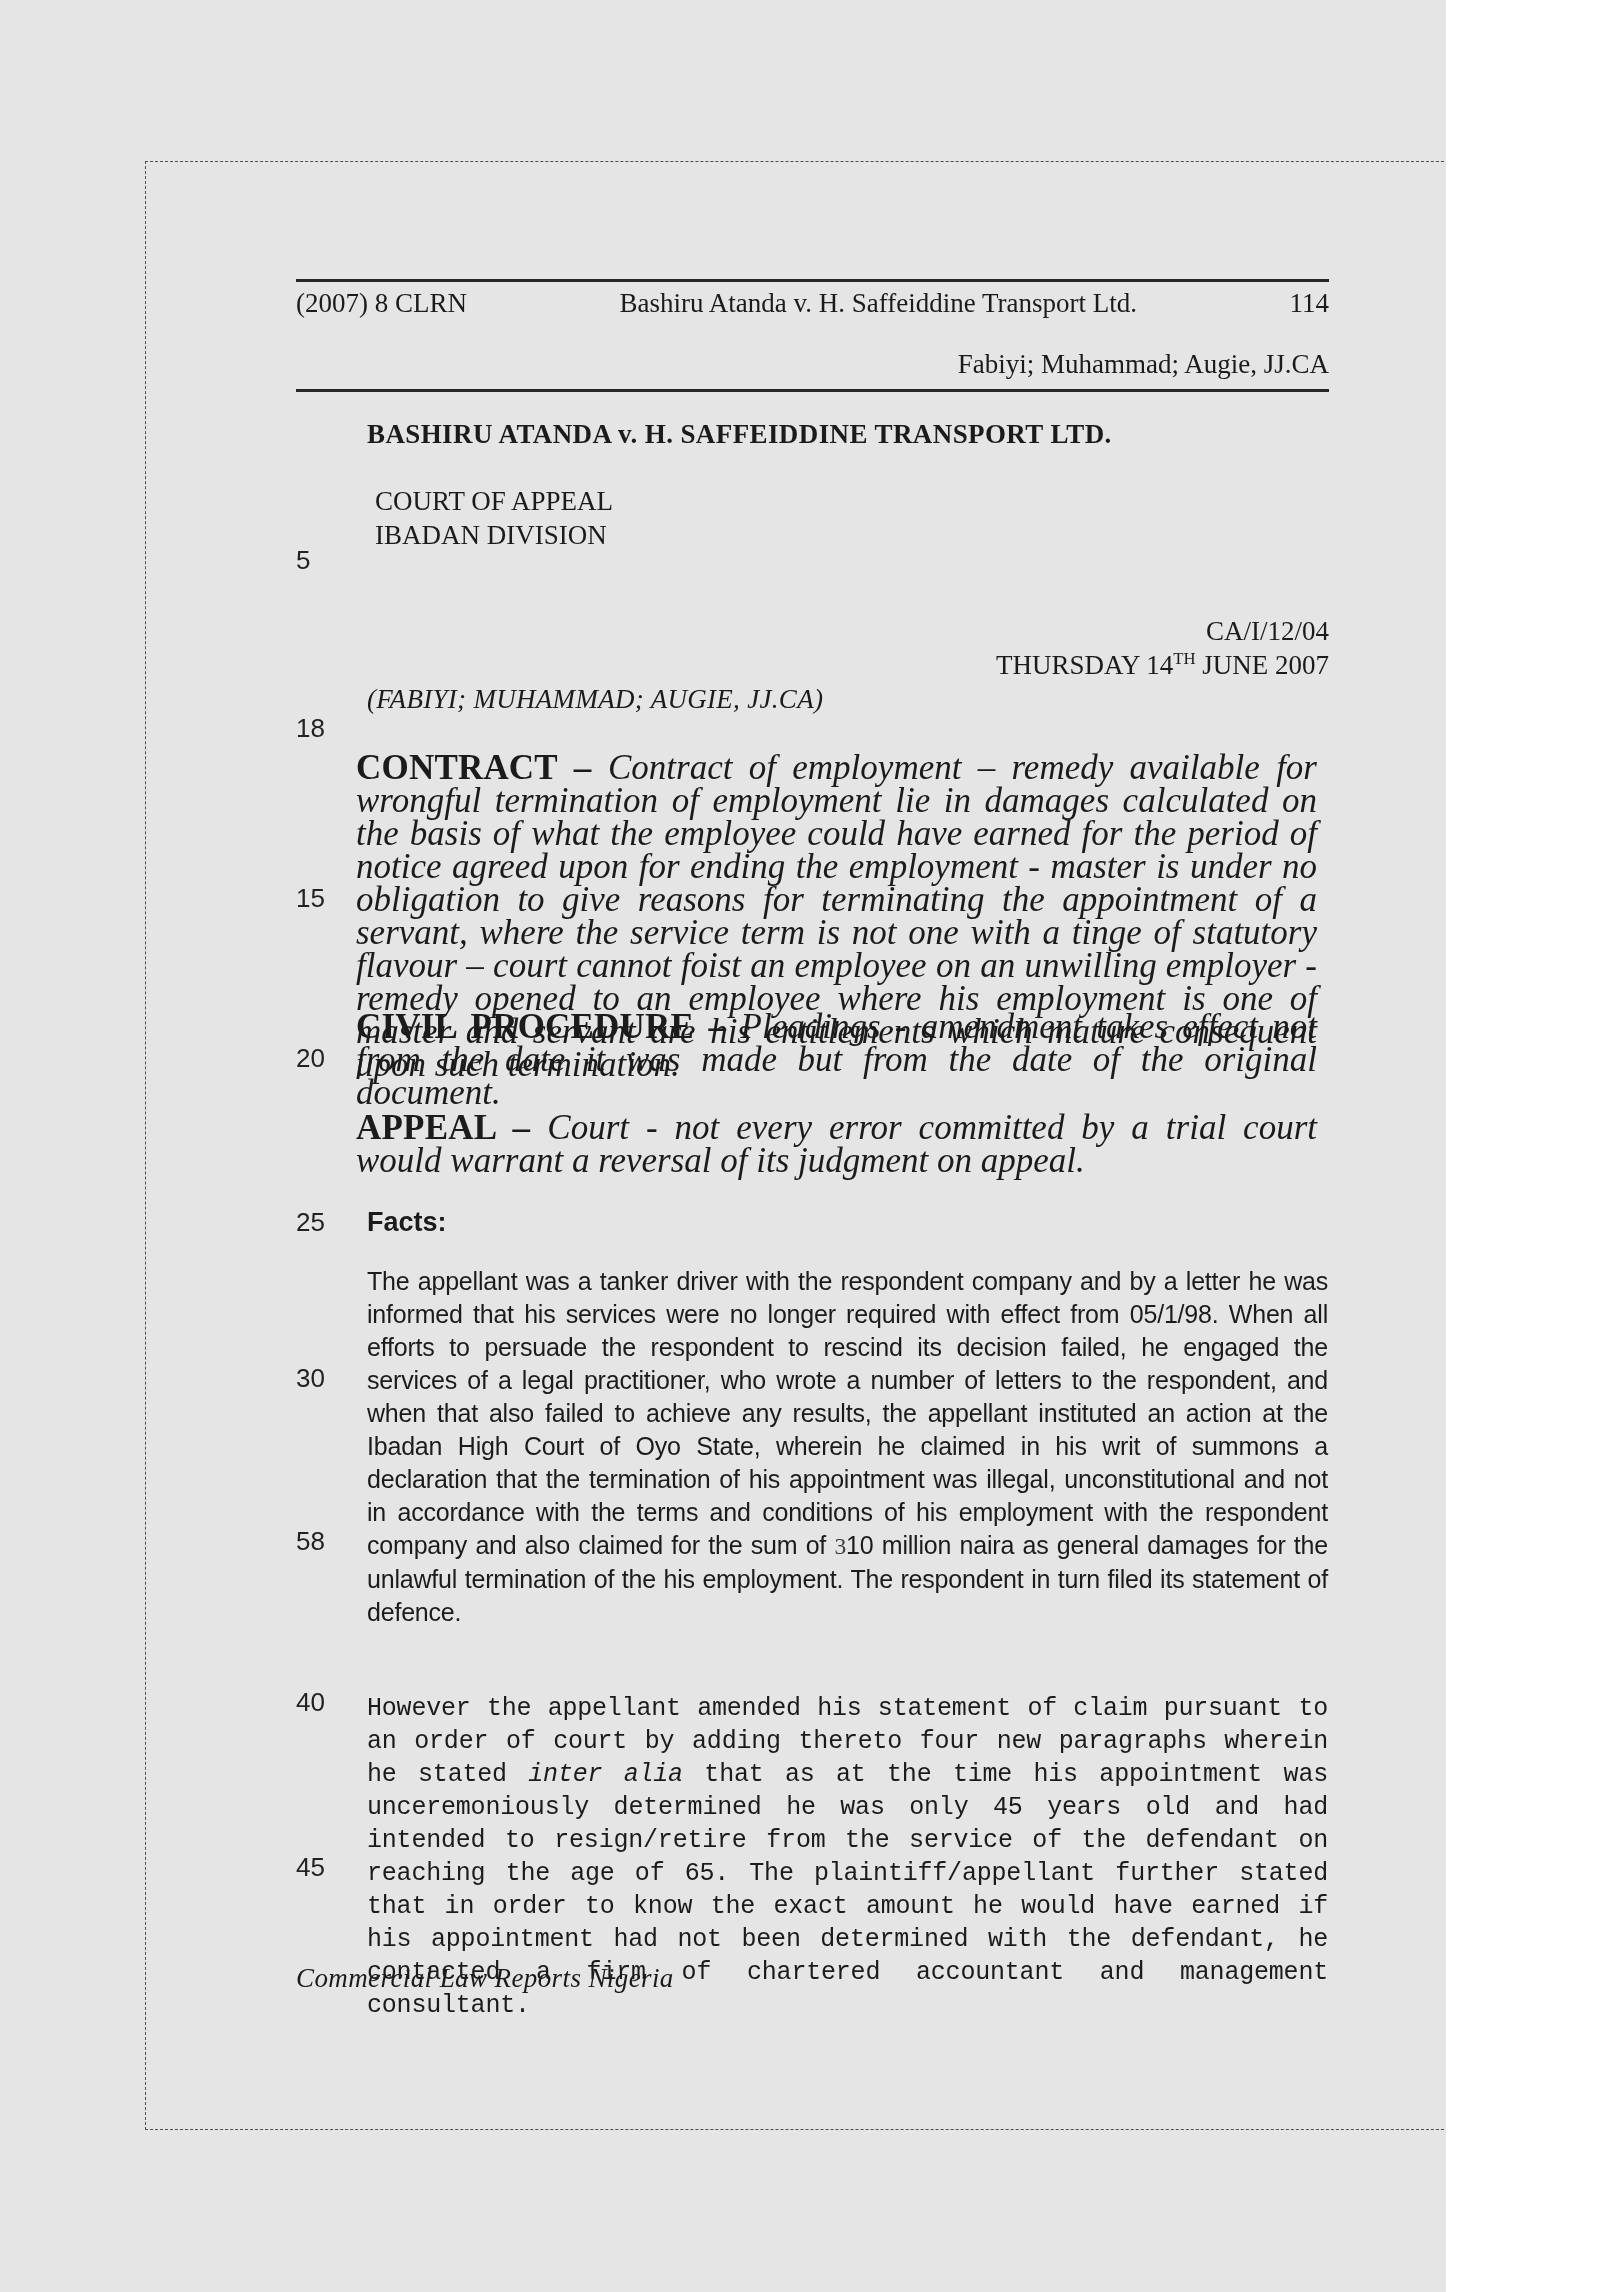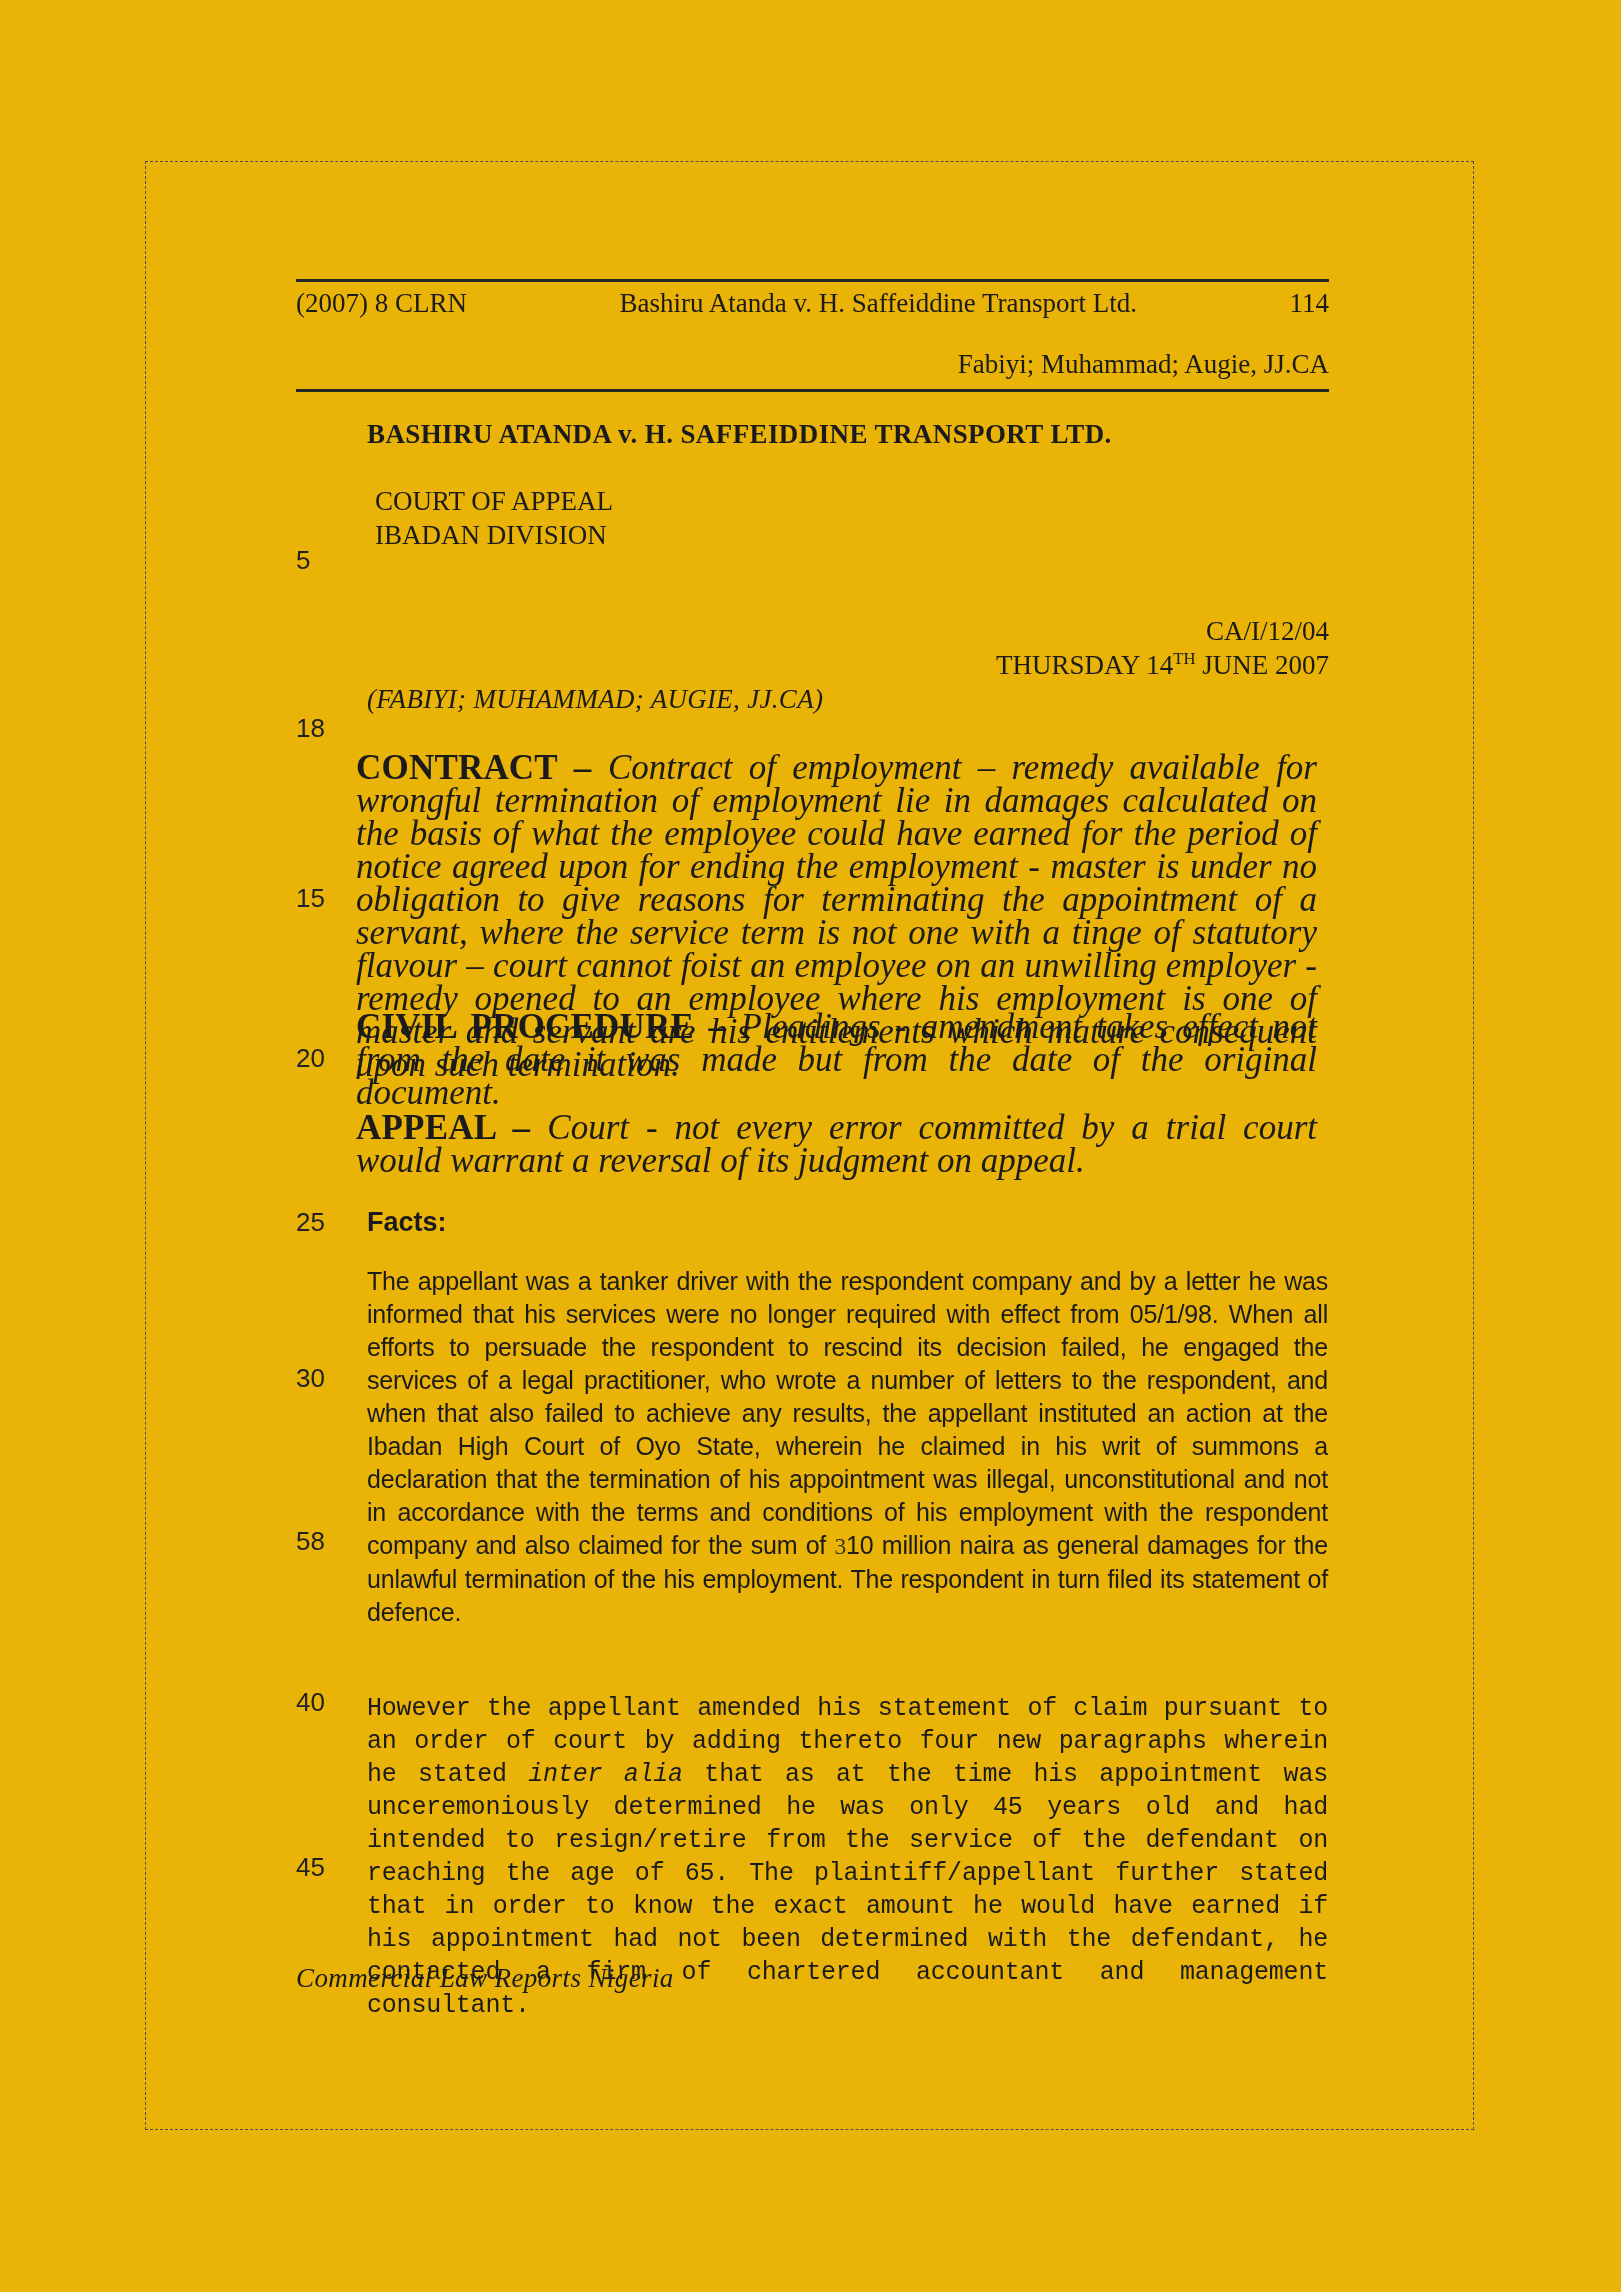--- a/index.html
+++ b/index.html
@@ -1,19 +1,19 @@
 <!DOCTYPE html>
 <html style="font-size:14.3px"><head>
 <meta charset="utf-8">
 <style>
   html,body{margin:0;padding:0;background:#ffffff;}
   .page{
     position:relative;
-    width:1621px;height:2293px;
-    background:#eab308;
+    width:1446px;height:2293px;
+    background:#e5e5e5;
     font-family:"Liberation Serif", serif;
     color:#1b1b1b;
     overflow:hidden;
   }
   .page-border{
     position:absolute;
     left:145px;top:161px;
     width:1327px;height:1967px;
     border:1.8px dashed #4f4f4f;
   }

